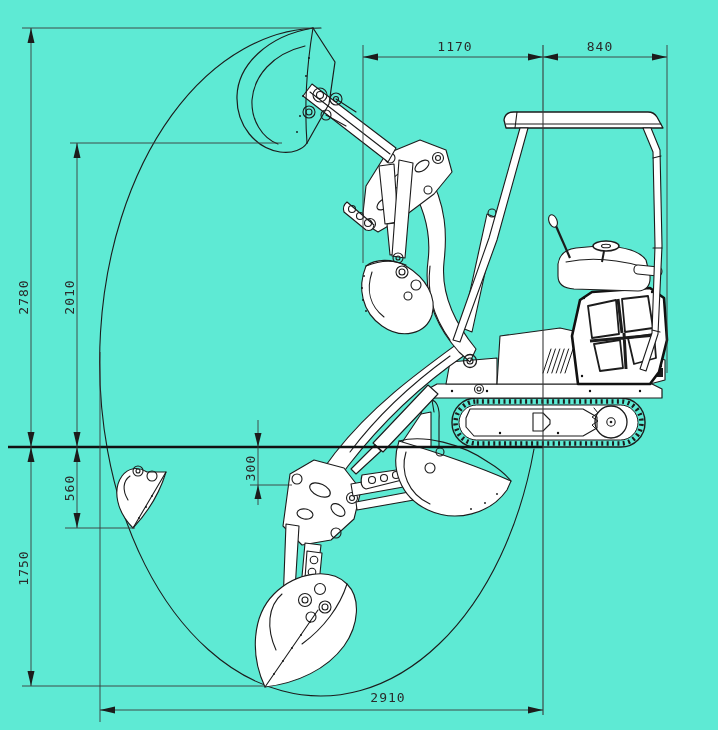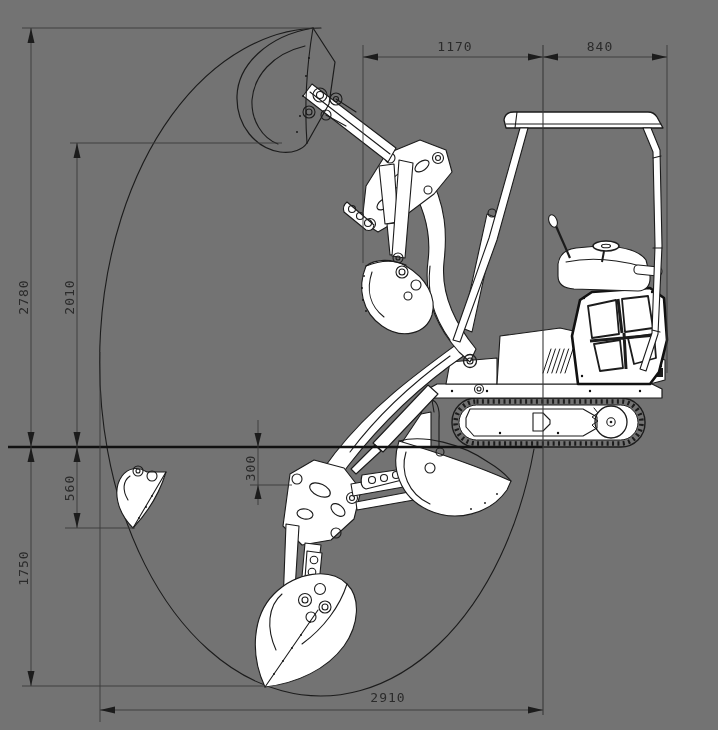--- a/index.html
+++ b/index.html
@@ -1,16 +1,16 @@
 <!DOCTYPE html>
 <html><head>
 <meta charset="utf-8">
 <style>
   html,body{margin:0;padding:0;background:#ffffff;}
-  .canvas{position:relative;width:718px;height:730px;background:#737373;overflow:hidden;
+  .canvas{position:relative;width:718px;height:730px;background:#5eead4;overflow:hidden;
           font-family:"DejaVu Sans Mono",monospace;}
   svg{position:absolute;left:0;top:0;}
   .ln   {stroke:#1c1c1c;fill:none;stroke-width:1.1;stroke-linejoin:round;stroke-linecap:round;}
   .lnf  {stroke:#1c1c1c;fill:#ffffff;stroke-width:1.1;stroke-linejoin:round;}
   .dim  {stroke:#3a3a3a;fill:none;stroke-width:0.9;}
   .arrow{fill:#1c1c1c;stroke:none;}
   .ground{stroke:#111;stroke-width:2.3;fill:none;}
   .thick{stroke:#111;stroke-width:2.6;fill:#ffffff;stroke-linejoin:round;}
   .dots {stroke:#111;stroke-width:2.4;stroke-linecap:round;fill:none;}
   .dim-label{font:13px "DejaVu Sans Mono",monospace;fill:#2b2b2b;letter-spacing:1px;}

